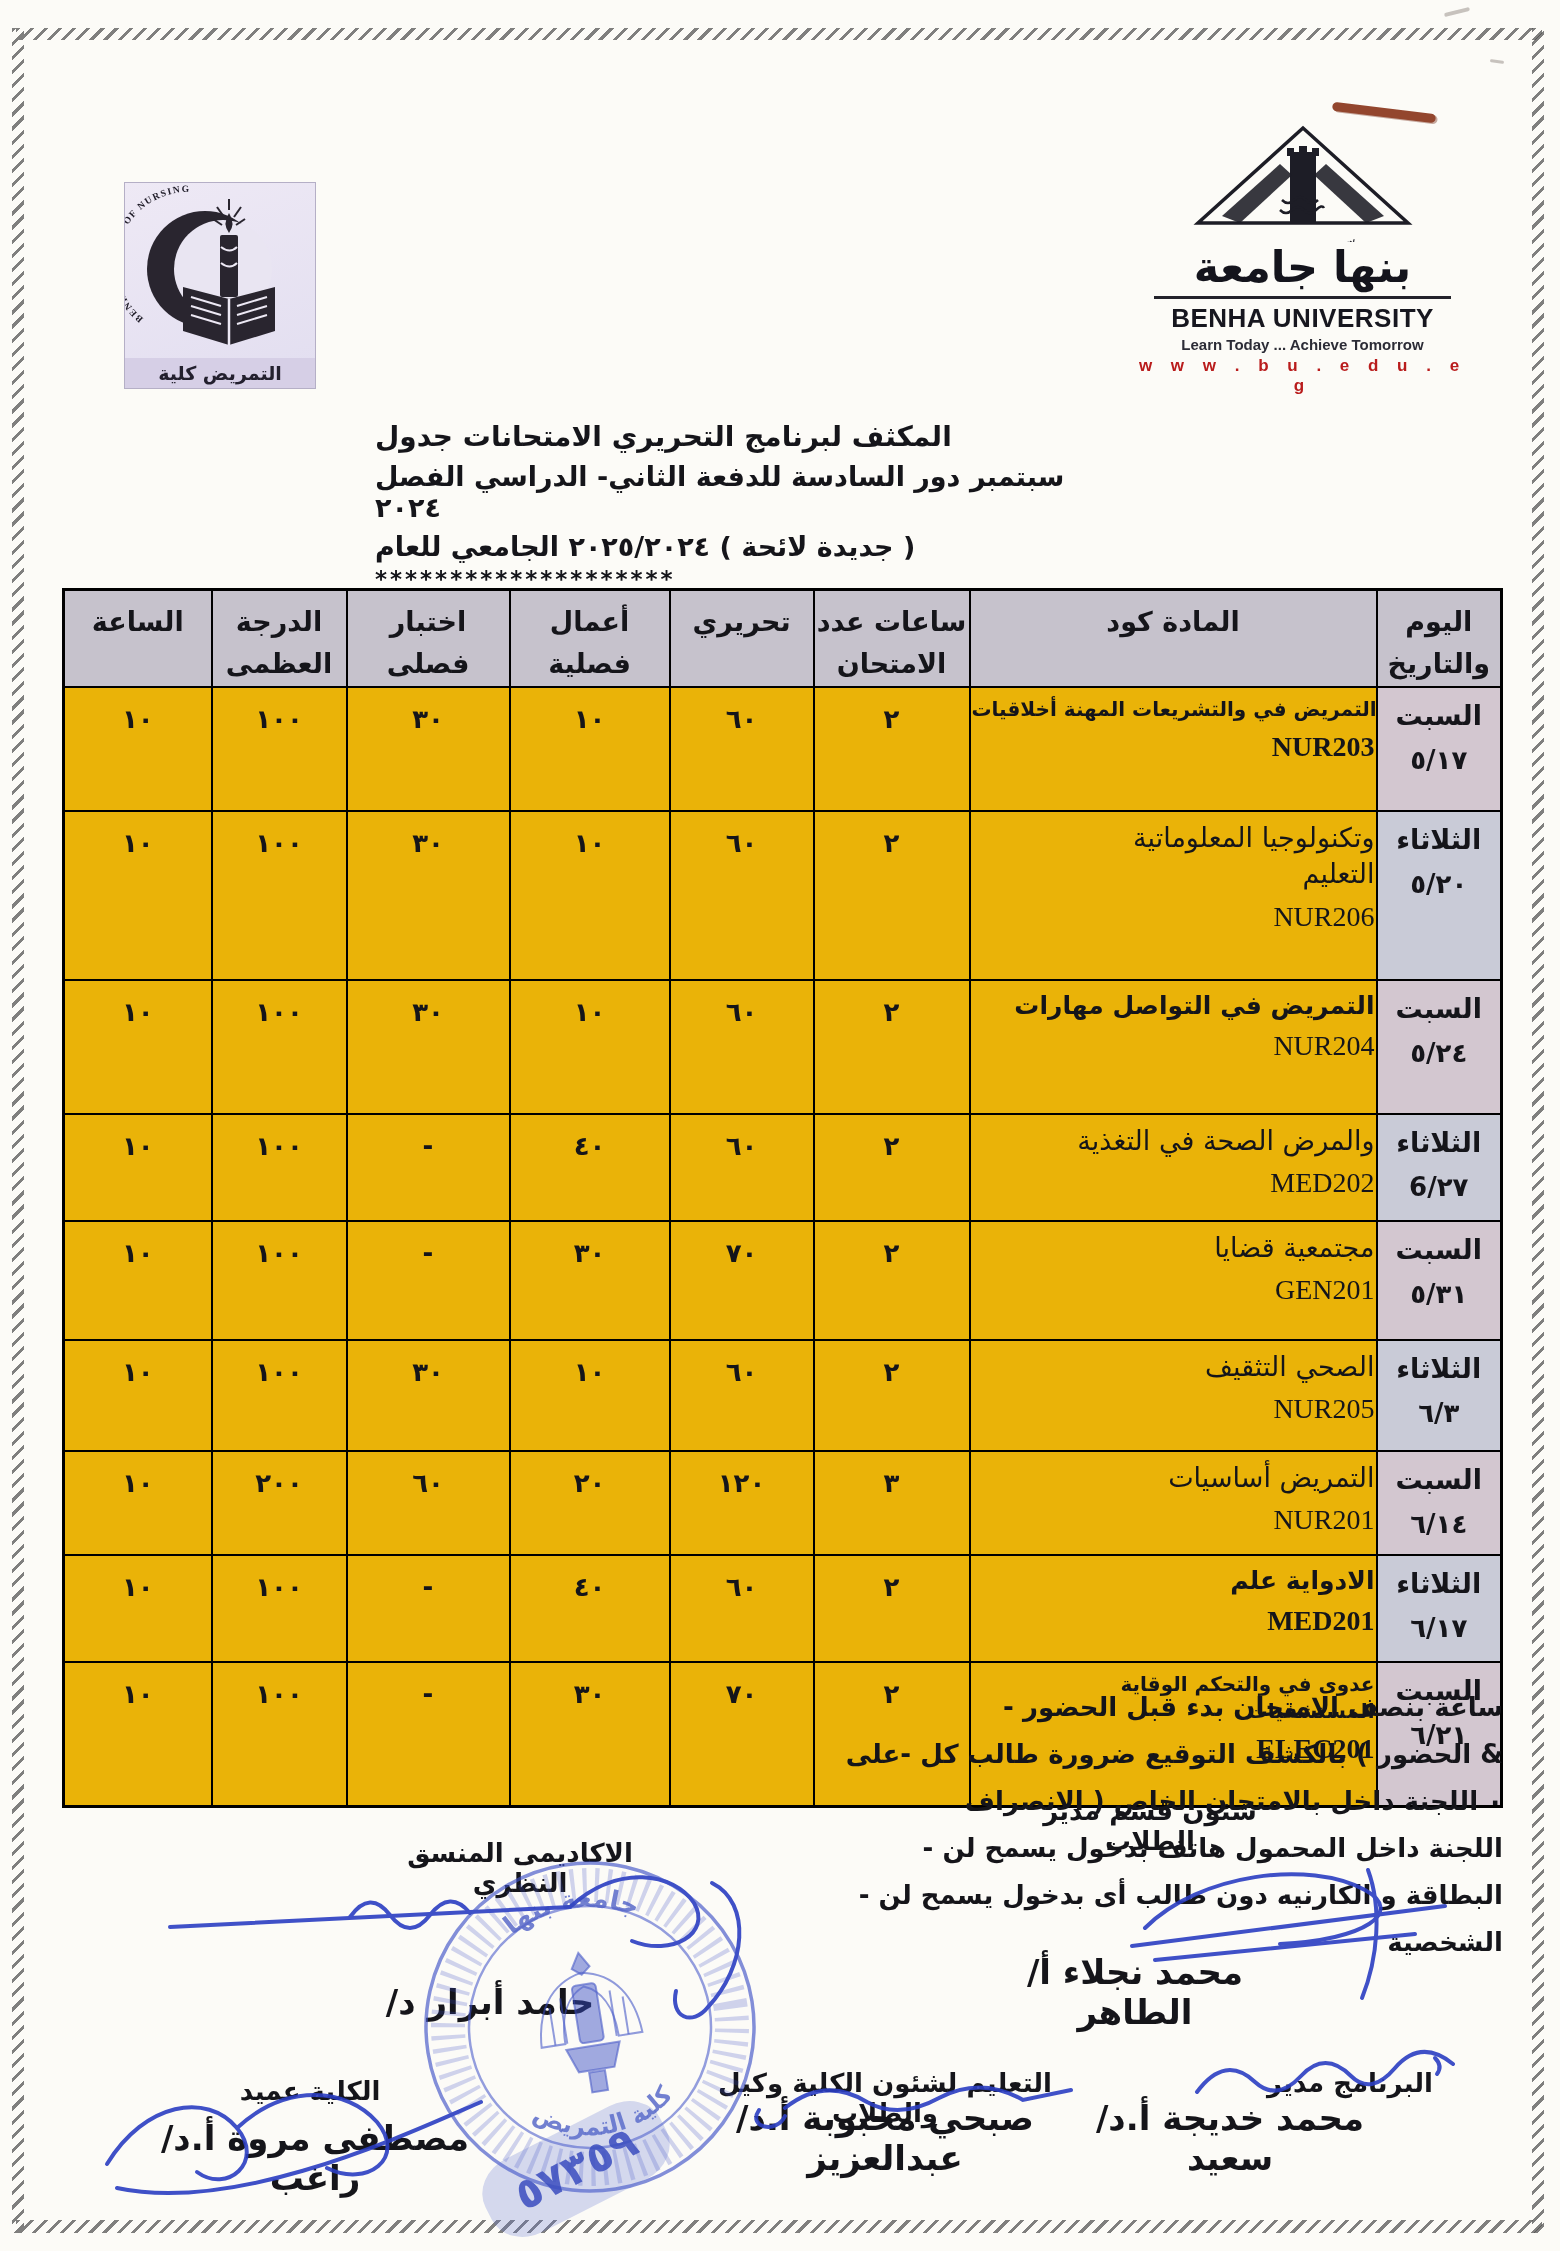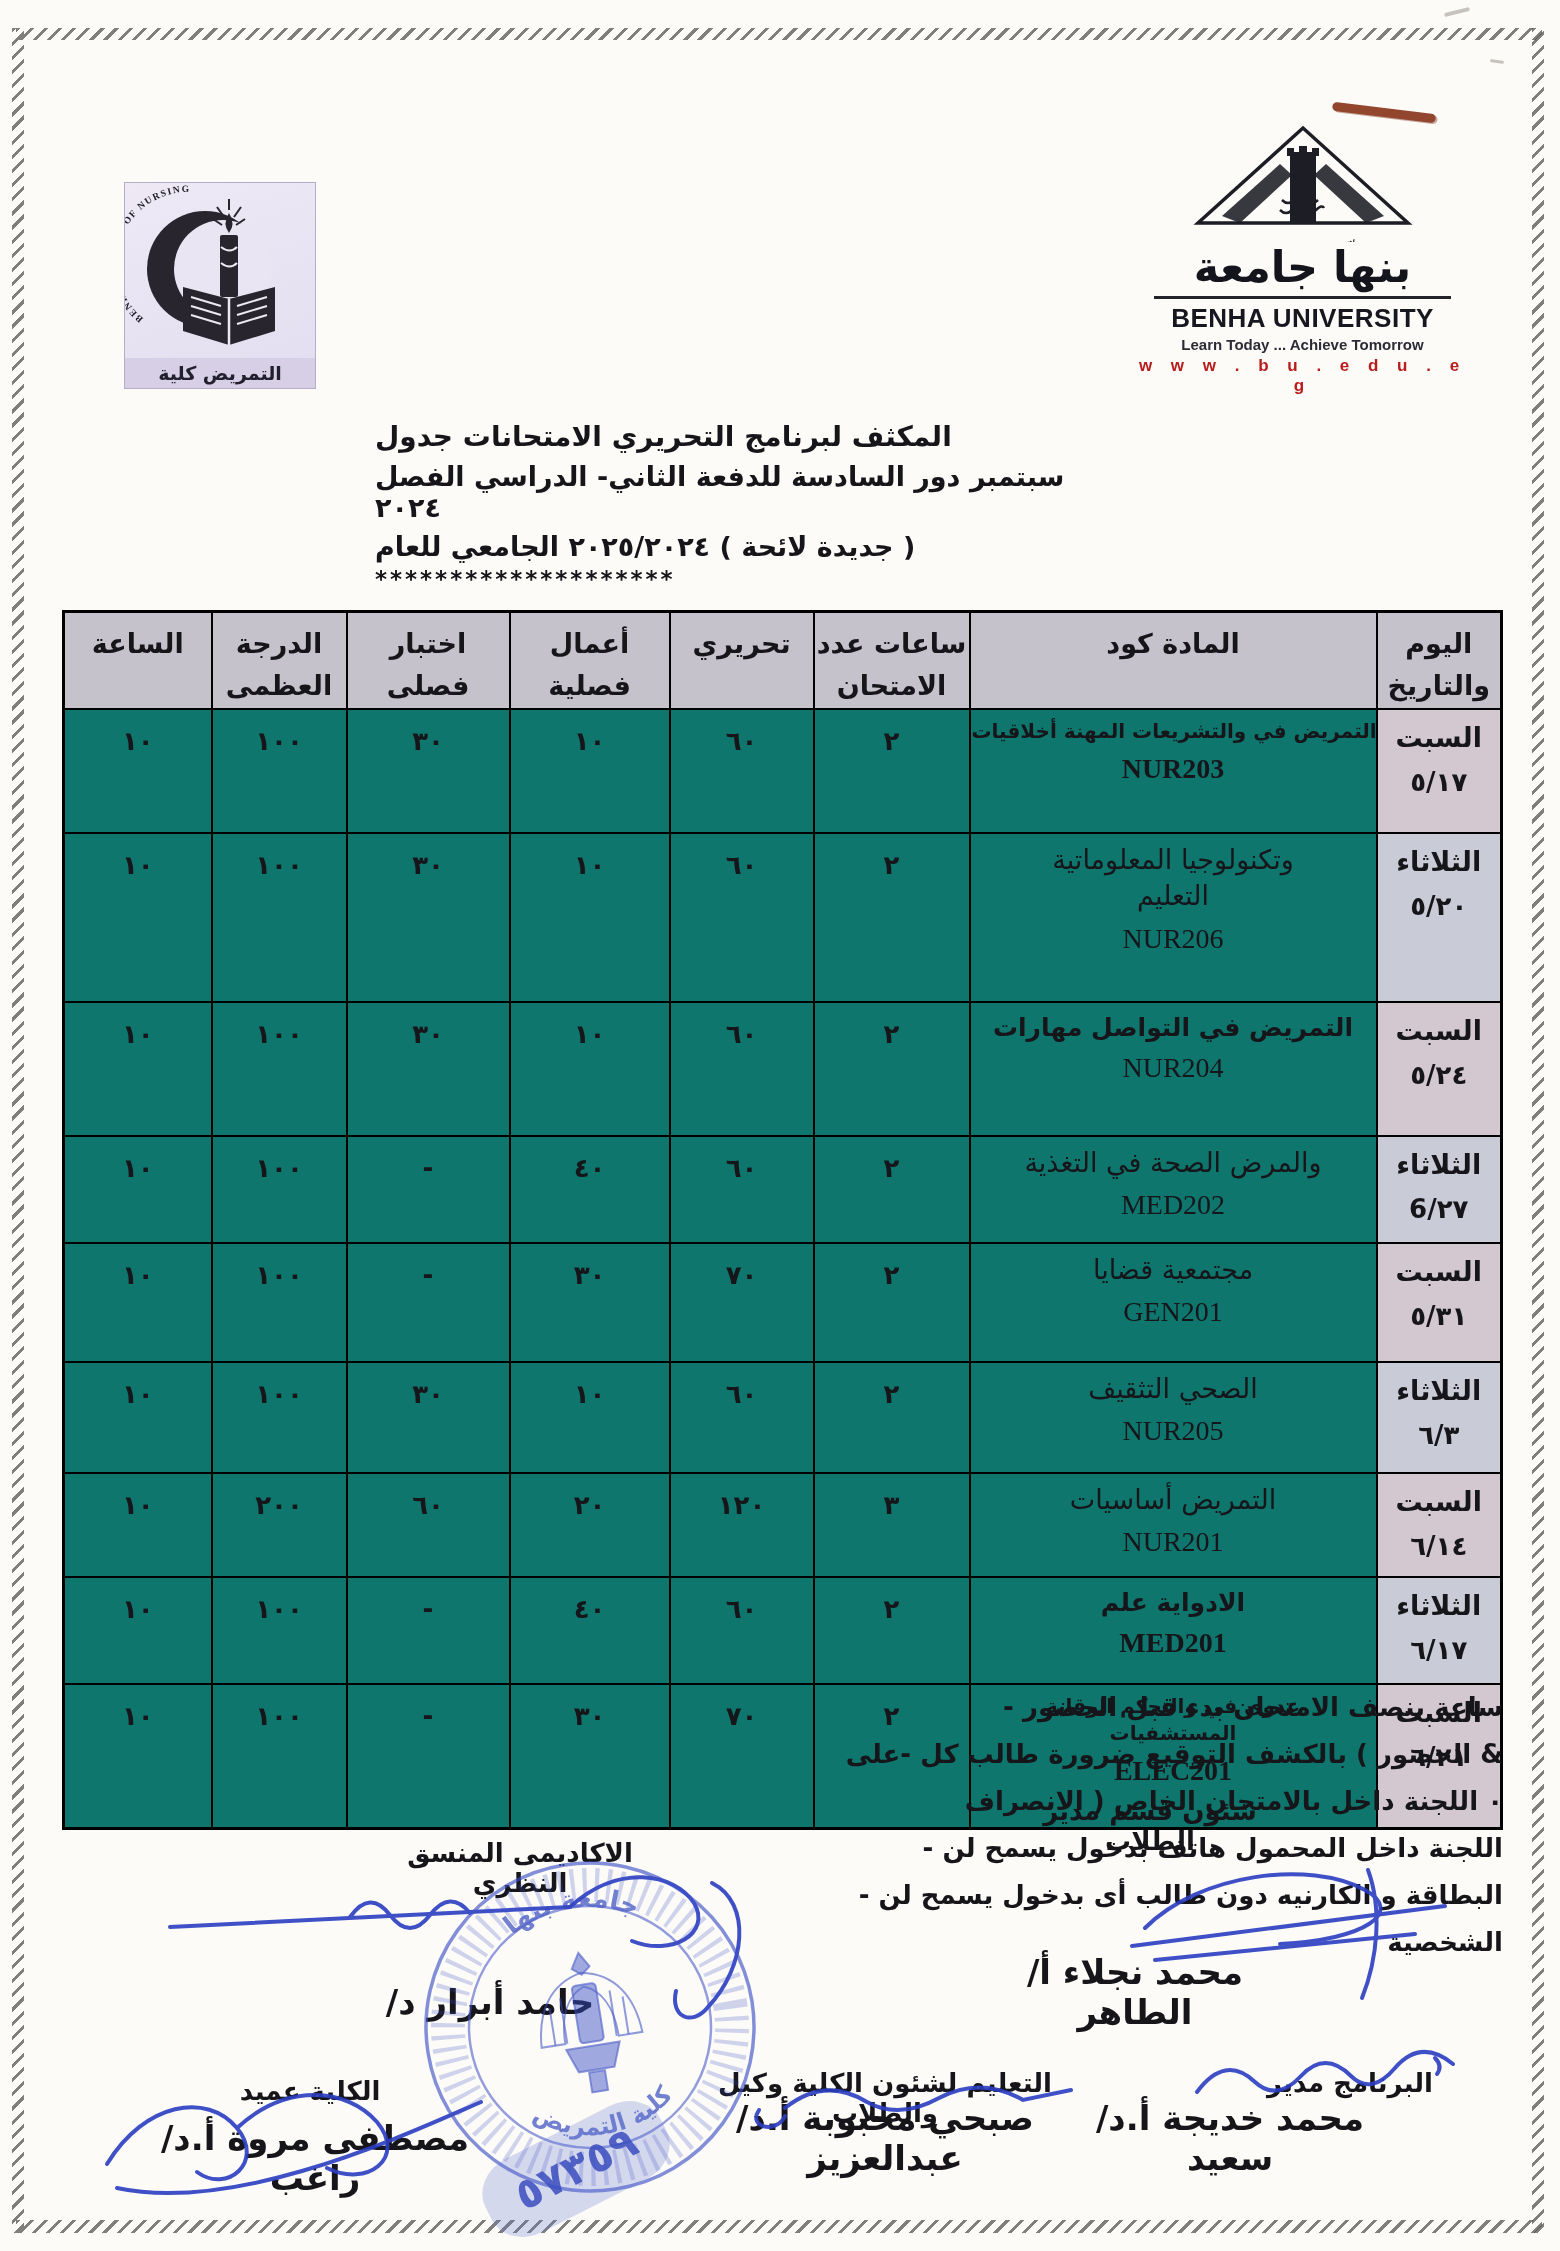--- a/index.html
+++ b/index.html
@@ -31,26 +31,26 @@
   .uni-slogan{font-family:"Liberation Sans",sans-serif;font-size:15px;font-weight:700;color:#2c2c36;margin-top:2px;}
   .uni-web{font-family:"Liberation Sans",sans-serif;font-size:17px;font-weight:700;letter-spacing:7px;color:#b91c1c;margin-top:3px;}
 
   
   .title-block{position:absolute;left:375px;top:420px;width:720px;text-align:left;}
   .title-l1{font-size:28px;font-weight:800;}
   .title-l2,.title-l3{font-size:27px;font-weight:800;margin-top:8px;}
   .title-stars{font-size:23px;font-weight:700;letter-spacing:3px;margin-top:4px;}
 
   
-  table.exam{position:absolute;left:62px;top:610px;width:1438px;border-collapse:collapse;
-             table-layout:fixed;border:3px solid #000;background:#0f766e;}
+  table.exam{position:absolute;left:62px;top:588px;width:1438px;border-collapse:collapse;
+             table-layout:fixed;border:3px solid #000;background:#eab308;}
   table.exam th,table.exam td{border:2px solid #000;}
   table.exam th{background:#c6c2cc;vertical-align:top;padding-top:10px;font-size:27px;font-weight:800;line-height:1.55;}
   td.num{vertical-align:top;padding-top:16px;text-align:center;font-size:26px;font-weight:600;}
-  td.course{vertical-align:top;padding-top:8px;text-align:center;}
+  td.course{vertical-align:top;padding-top:8px;text-align:right;}
   .cname{font-size:27px;font-weight:500;line-height:1.35;}
   .cname.bold{font-weight:800;font-size:25px;}
   .cname.sb{font-weight:800;font-size:20px;white-space:nowrap;}
   .ccode{font-family:"Liberation Serif","DejaVu Serif",serif;font-size:28px;margin-top:8px;}
   .ccode.b{font-weight:700;}
   td.day{background:#d3c7d0;vertical-align:top;padding-top:12px;text-align:center;}
   td.day.alt{background:#c9cbd7;}
   .dayname{font-size:27px;font-weight:800;}
   .daydate{font-size:26px;font-weight:700;margin-top:14px;}
   tbody tr:nth-child(1) td{height:105px;} tbody tr:nth-child(2) td{height:150px;}

